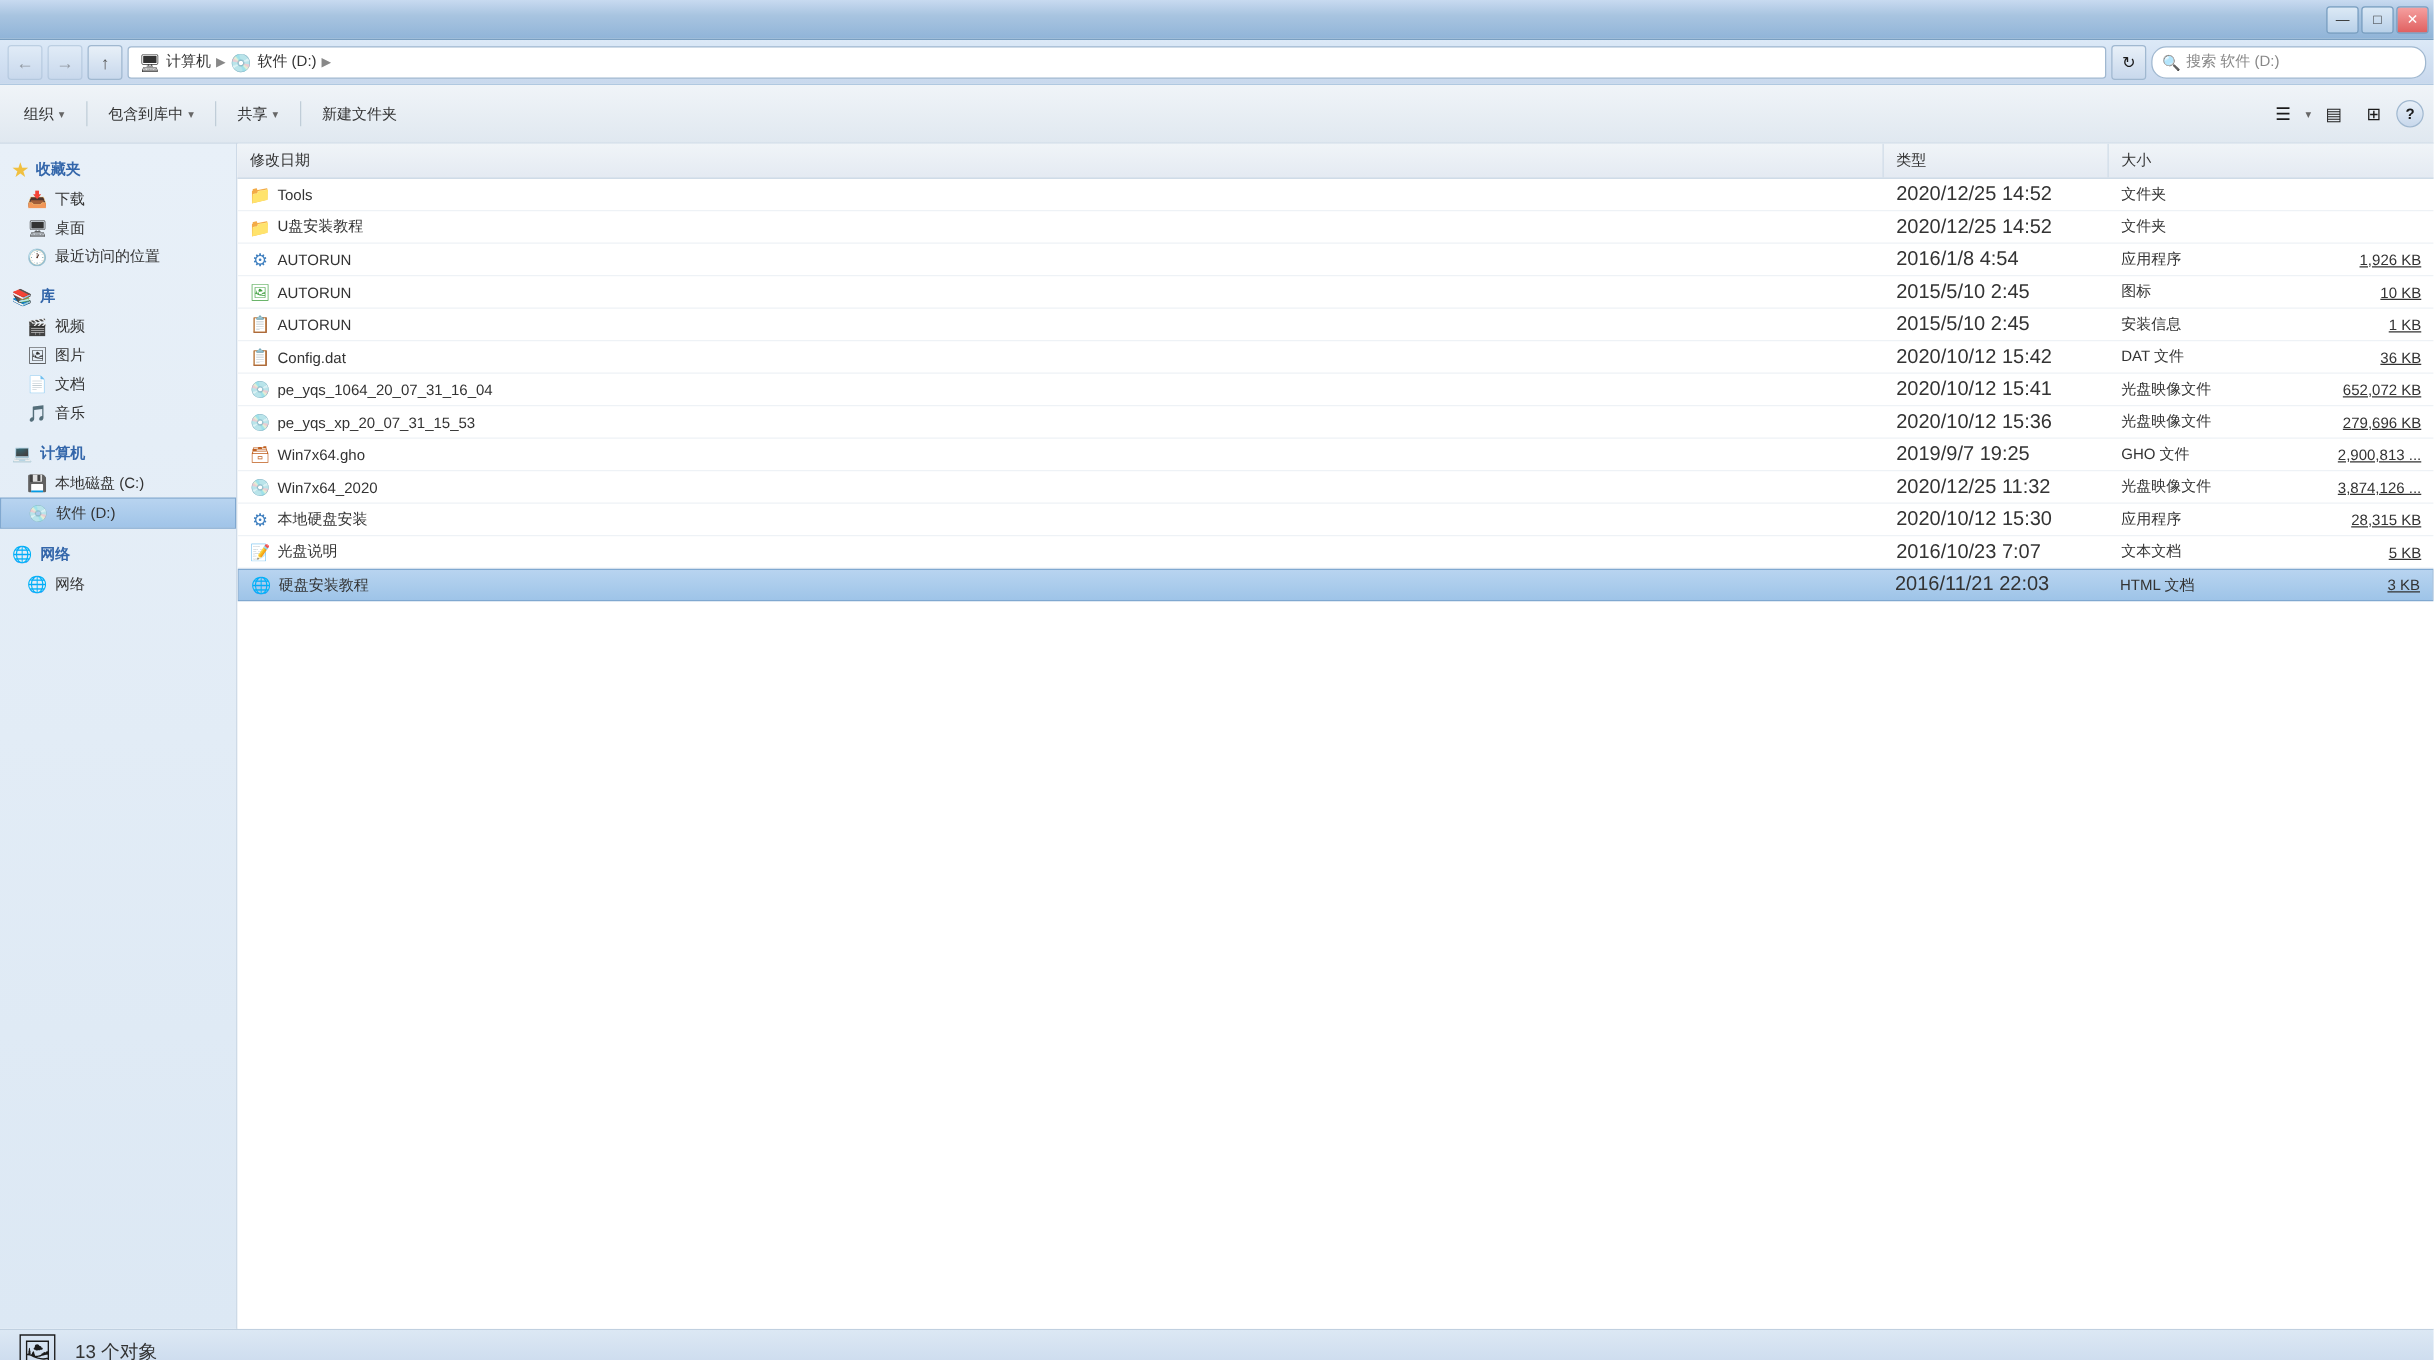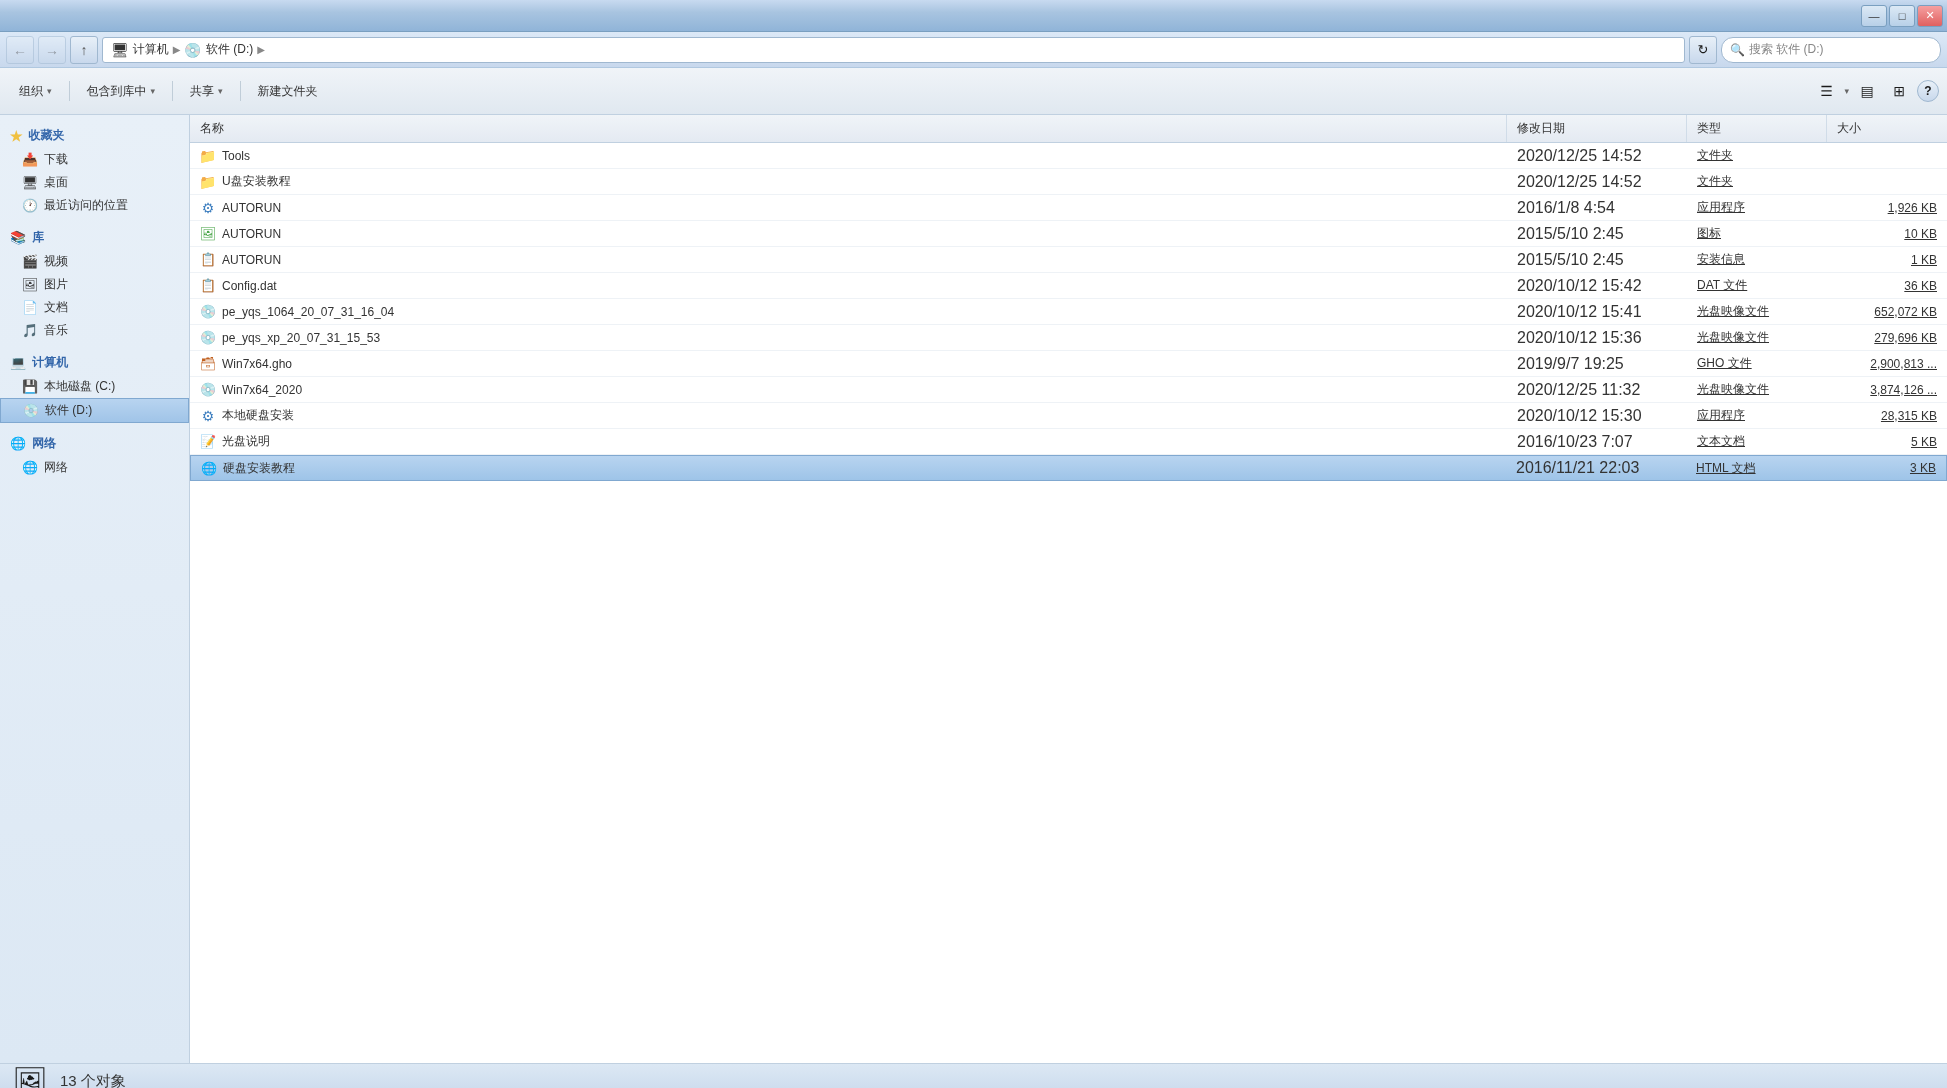--- a/index.html
+++ b/index.html
@@ -272,21 +272,21 @@
     }
     .file-icon {
       width: 16px;
       height: 16px;
       display: flex;
       align-items: center;
       justify-content: center;
       flex-shrink: 0;
     }
     .file-date { padding: 0 10px; font-size: 16px; color: #333; }
-    .file-type { padding: 0 10px; font-size: 12px; color: #333; text-decoration: underline; }
+    .file-type { padding: 0 10px; font-size: 12px; color: #333; }
     .file-size { padding: 0 10px; font-size: 12px; color: #333; text-align: right; text-decoration: underline; }
 
     
     .status-bar {
       height: 36px;
       background: linear-gradient(180deg, #dce8f4 0%, #c8d8ec 100%);
       border-top: 1px solid #c0d0e0;
       display: flex;
       align-items: center;
       padding: 0 10px;
@@ -442,21 +442,20 @@
         <span class="sidebar-icon">🌐</span>
         <span>网络</span>
       </div>
     </div>
 
   </div>
 
   <div class="file-area">
 
     <div class="column-header">
-      <div class="col-head">名称</div>
       <div class="col-head">修改日期</div>
       <div class="col-head">类型</div>
       <div class="col-head">大小</div>
     </div>
 
     <div class="file-list" id="file-list">
     <div class="file-row">
     <div class="file-name">
       <span class="file-icon icon-folder">📁</span>
       <span>Tools</span>

